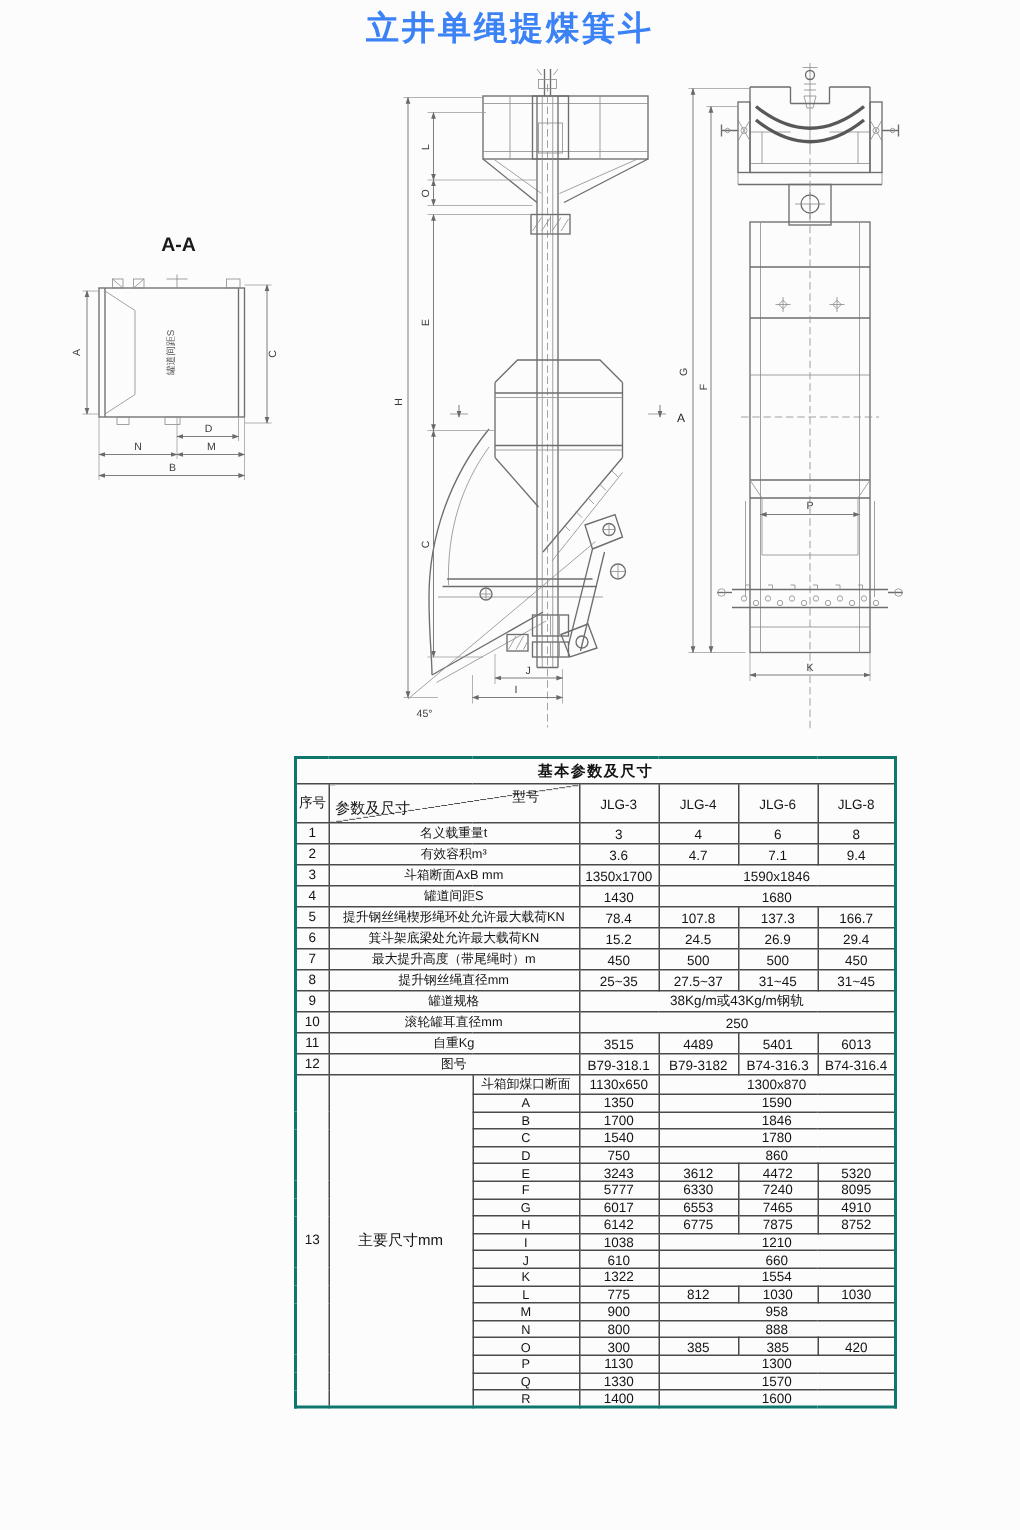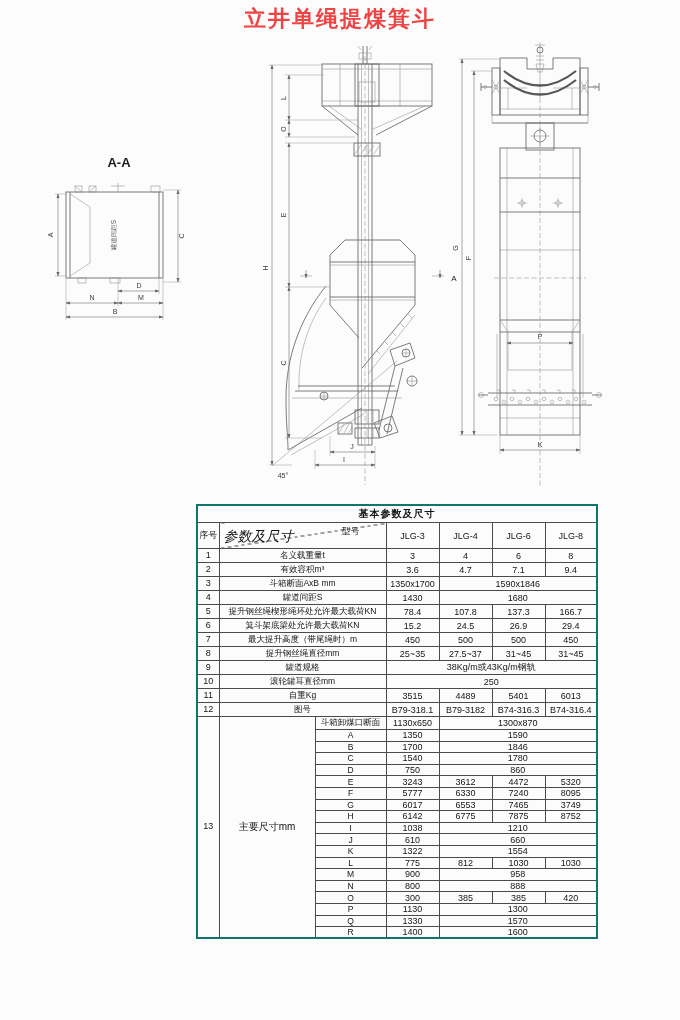--- a/index.html
+++ b/index.html
@@ -1,19 +1,19 @@
 <!DOCTYPE html>
 <html><head>
 <meta charset="utf-8">
 <style>
   html,body{margin:0;padding:0;}
   body{width:680px;height:1020px;position:relative;background:#fcfcfc;
        font-family:"Liberation Sans",sans-serif;color:#1a1a1a;overflow:hidden;}
   .page-title{position:absolute;top:4px;left:0;width:680px;text-align:center;
-      font-size:22px;font-weight:800;letter-spacing:2px;color:#ef4444;margin:0;}
+      font-size:22px;font-weight:800;letter-spacing:2px;color:#3b82f6;margin:0;}
   .drw{position:absolute;}
   .ln{stroke:#6e6e6e;stroke-width:0.9;fill:none;}
   .lt{stroke:#8e8e8e;stroke-width:0.55;fill:none;}
   .bold{stroke:#585858;stroke-width:2.2;fill:none;}
   .dash{stroke:#8e8e8e;stroke-width:0.55;fill:none;stroke-dasharray:5 2.5;}
   .dim{stroke:#7a7a7a;stroke-width:0.65;fill:none;}
   .ext{stroke:#9a9a9a;stroke-width:0.5;fill:none;}
   .dlab{fill:#3a3a3a;font-size:7px;text-anchor:middle;font-family:"Liberation Sans",sans-serif;}
   .vlab{fill:#1a1a1a;text-anchor:middle;font-family:"Liberation Sans",sans-serif;}
   .ctext{fill:#555;font-size:6.5px;text-anchor:middle;font-family:"Liberation Sans",sans-serif;}
@@ -28,21 +28,21 @@
   tr.r-std{height:14px;}
   tr.r-sub{height:11.6px;}
   .c-no{font-size:9px;line-height:1.05;white-space:normal;margin-top:36px;}
   .c-label{font-size:8.5px;white-space:nowrap;}
   .c-val{font-size:9px;white-space:nowrap;}
   .c-sub{font-size:8.5px;white-space:nowrap;}
   .c-group-label{font-size:10px;}
   .c-diag{position:relative;
       background:linear-gradient(to bottom right,transparent 49.5%,#4a4a4a 49.5%,#4a4a4a 50.6%,transparent 50.6%);}
   .diag-tr{position:absolute;top:2px;right:26px;font-size:9px;padding-left:29px;}
-  .diag-bl{position:absolute;bottom:2px;left:4px;font-size:14px;font-style:italic;}
+  .diag-bl{position:absolute;bottom:2px;left:4px;font-size:10px;}
   .mdl{font-size:9px;}
 </style>
 </head>
 <body>
 
 <h1 class="page-title">立井单绳提煤箕斗</h1>
 
 <svg class="drw" style="left:48px;top:145px" width="150" height="195" viewBox="0 0 150 195">
   <defs>
     <marker id="m1" viewBox="0 0 10 10" refX="9" refY="5" markerWidth="7" markerHeight="7" orient="auto-start-reverse">
@@ -500,21 +500,21 @@
           <td class="c-val">5777</td>
           <td class="c-val">6330</td>
           <td class="c-val">7240</td>
           <td class="c-val">8095</td>
         </tr>
         <tr class="r-sub">
           <td class="c-sub">G</td>
           <td class="c-val">6017</td>
           <td class="c-val">6553</td>
           <td class="c-val">7465</td>
-          <td class="c-val">3749</td>
+          <td class="c-val">4910</td>
         </tr>
         <tr class="r-sub">
           <td class="c-sub">H</td>
           <td class="c-val">6142</td>
           <td class="c-val">6775</td>
           <td class="c-val">7875</td>
           <td class="c-val">8752</td>
         </tr>
         <tr class="r-sub">
           <td class="c-sub">I</td>

